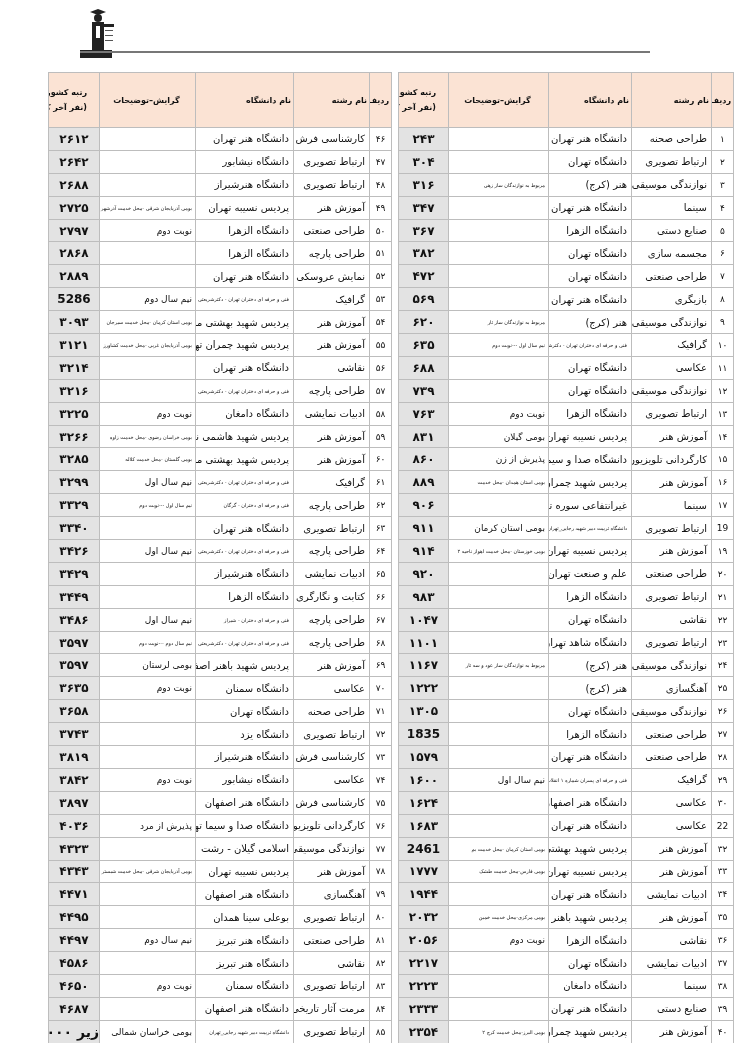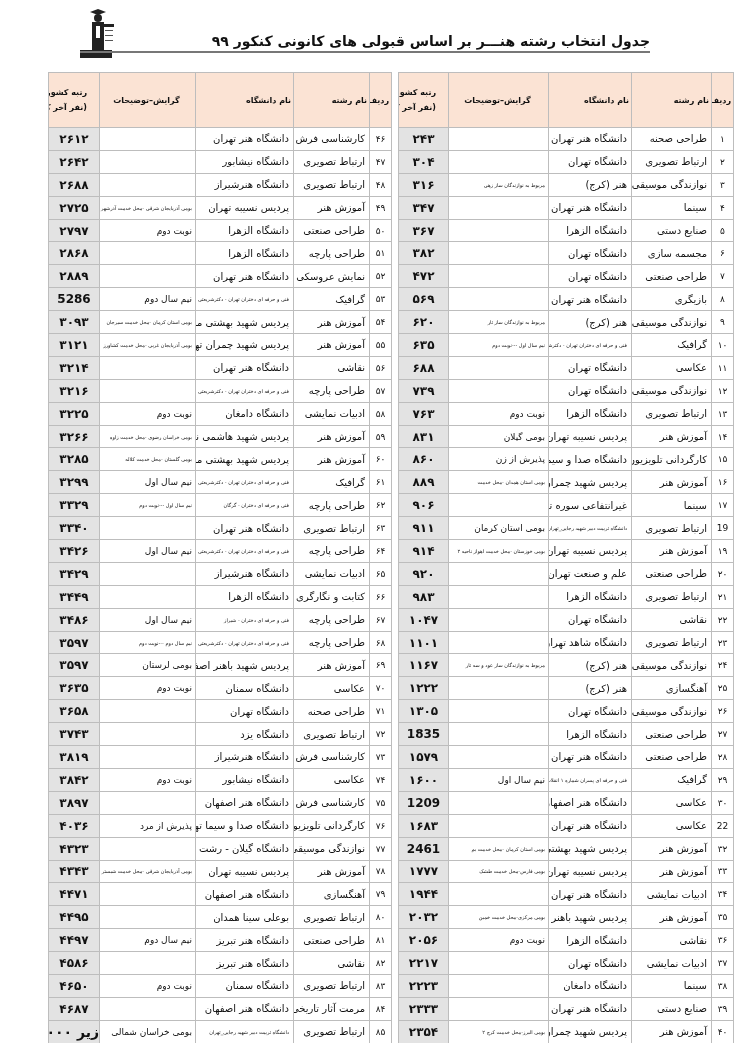--- a/index.html
+++ b/index.html
@@ -36,21 +36,20 @@
     <rect x="2" y="44" width="32" height="8" fill="#222"></rect>
     <polygon points="12,6 20,3 28,6 20,9" fill="#222"></polygon>
     <circle cx="20" cy="12" r="4" fill="#222"></circle>
     <rect x="14" y="16" width="12" height="28" fill="#222"></rect>
     <rect x="26" y="18" width="10" height="3" fill="#222"></rect>
     <rect x="18" y="20" width="4" height="12" fill="#fff"></rect>
     <rect x="27" y="24" width="8" height="1" fill="#555"></rect>
     <rect x="27" y="29" width="8" height="1" fill="#555"></rect>
     <rect x="27" y="34" width="8" height="1" fill="#555"></rect>
   </svg>
-  <div class="title">جدول انتخاب رشته هنـــر بر اساس قبولی های کانونی کنکور ۹۹</div>
   <div class="title-rule"></div>
 </div>
 
 <div class="tbl-wrap tbl-right">
   <table>
     <colgroup>
         <col style="width:22px">
         <col style="width:80px">
         <col style="width:83px">
         <col style="width:100px">
@@ -270,21 +269,21 @@
           <td class="major">گرافیک</td>
           <td class="uni small">فنی و حرفه ای پسران شماره ۱ انقلاب اسلامی</td>
           <td class="note">نیم سال اول</td>
           <td class="rank">۱۶۰۰</td>
         </tr>
         <tr>
           <td class="num">۳۰</td>
           <td class="major">عکاسی</td>
           <td class="uni">دانشگاه هنر اصفهان</td>
           <td class="note"></td>
-          <td class="rank">1209</td>
+          <td class="rank">۱۶۲۴</td>
         </tr>
         <tr>
           <td class="num">22</td>
           <td class="major">عکاسی</td>
           <td class="uni">دانشگاه هنر تهران</td>
           <td class="note"></td>
           <td class="rank">۱۶۸۳</td>
         </tr>
         <tr>
           <td class="num">۳۲</td>
@@ -595,21 +594,21 @@
         <tr>
           <td class="num">۷۶</td>
           <td class="major">کارگردانی تلویزیون</td>
           <td class="uni">دانشگاه صدا و سیما تهران</td>
           <td class="note">پذیرش از مرد</td>
           <td class="rank">۴۰۳۶</td>
         </tr>
         <tr>
           <td class="num">۷۷</td>
           <td class="major">نوازندگی موسیقی ایرانی</td>
-          <td class="uni">دانشگاه گیلان - رشت</td>
+          <td class="uni">اسلامی گیلان - رشت</td>
           <td class="note"></td>
           <td class="rank">۴۳۲۳</td>
         </tr>
         <tr>
           <td class="num">۷۸</td>
           <td class="major">آموزش هنر</td>
           <td class="uni">پردیس نسیبه تهران</td>
           <td class="note small">بومی آذربایجان شرقی -محل خدمت شبستر</td>
           <td class="rank">۴۳۴۳</td>
         </tr>

